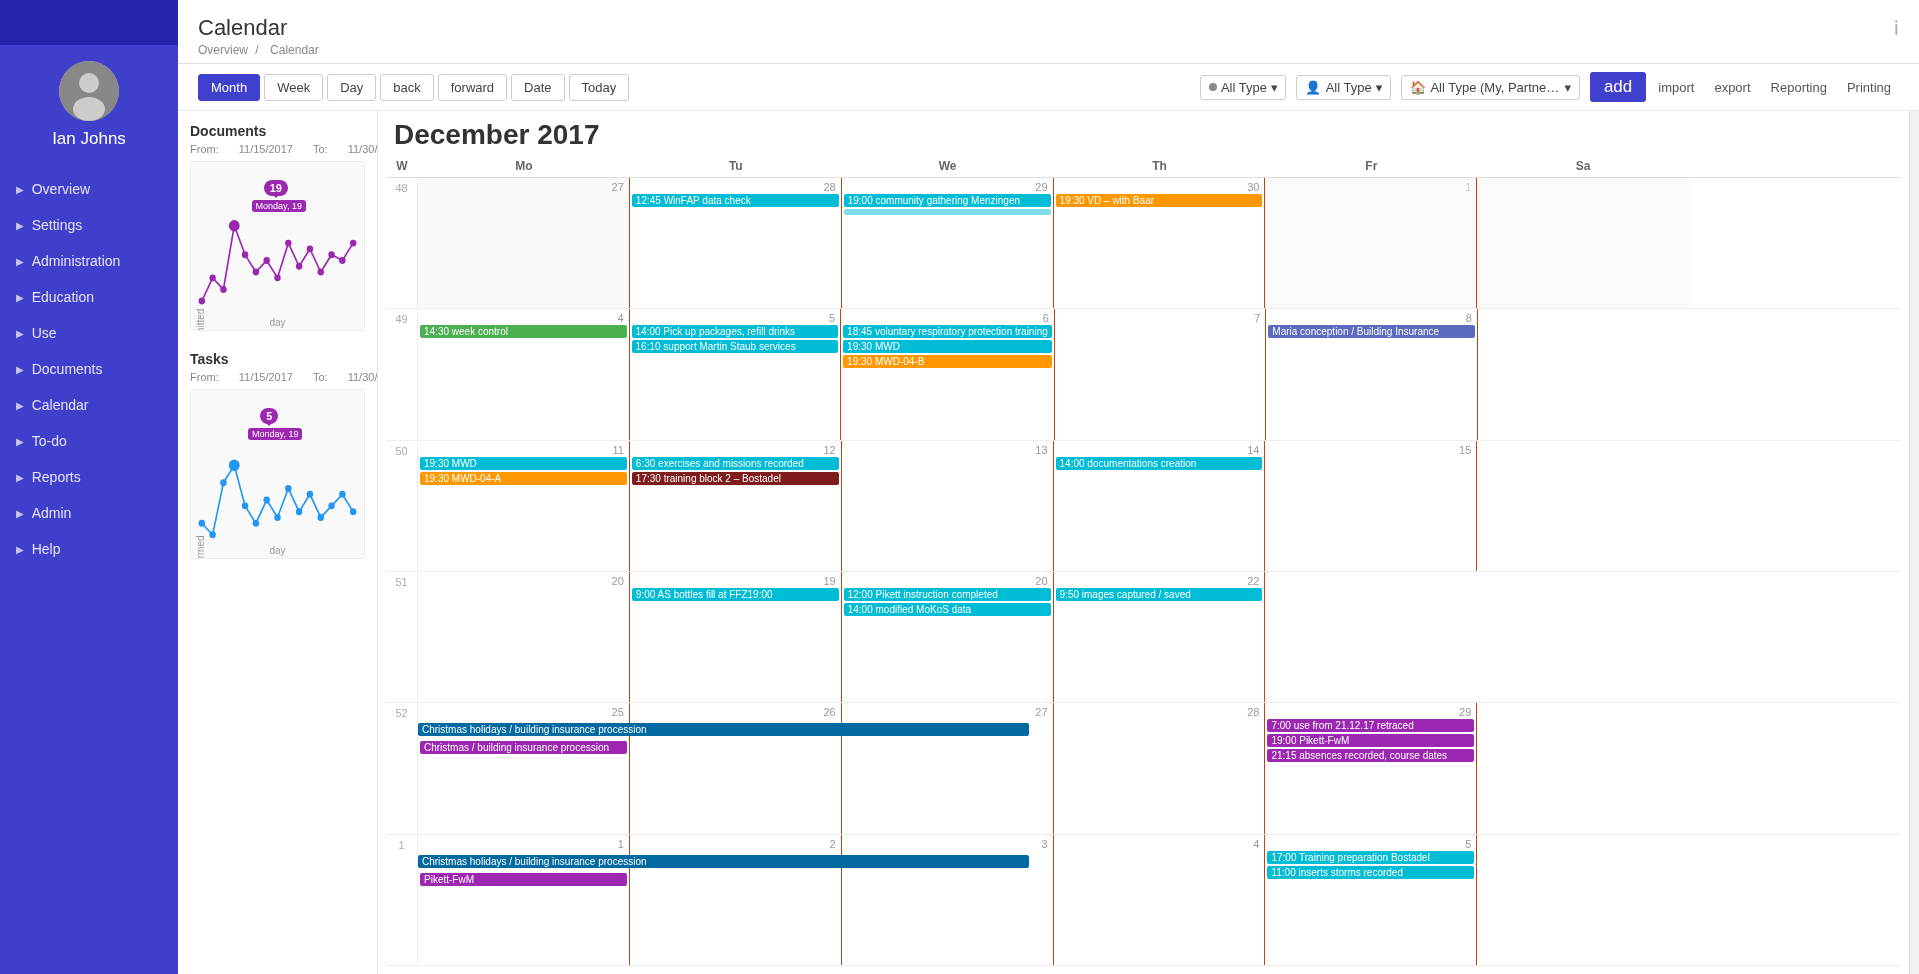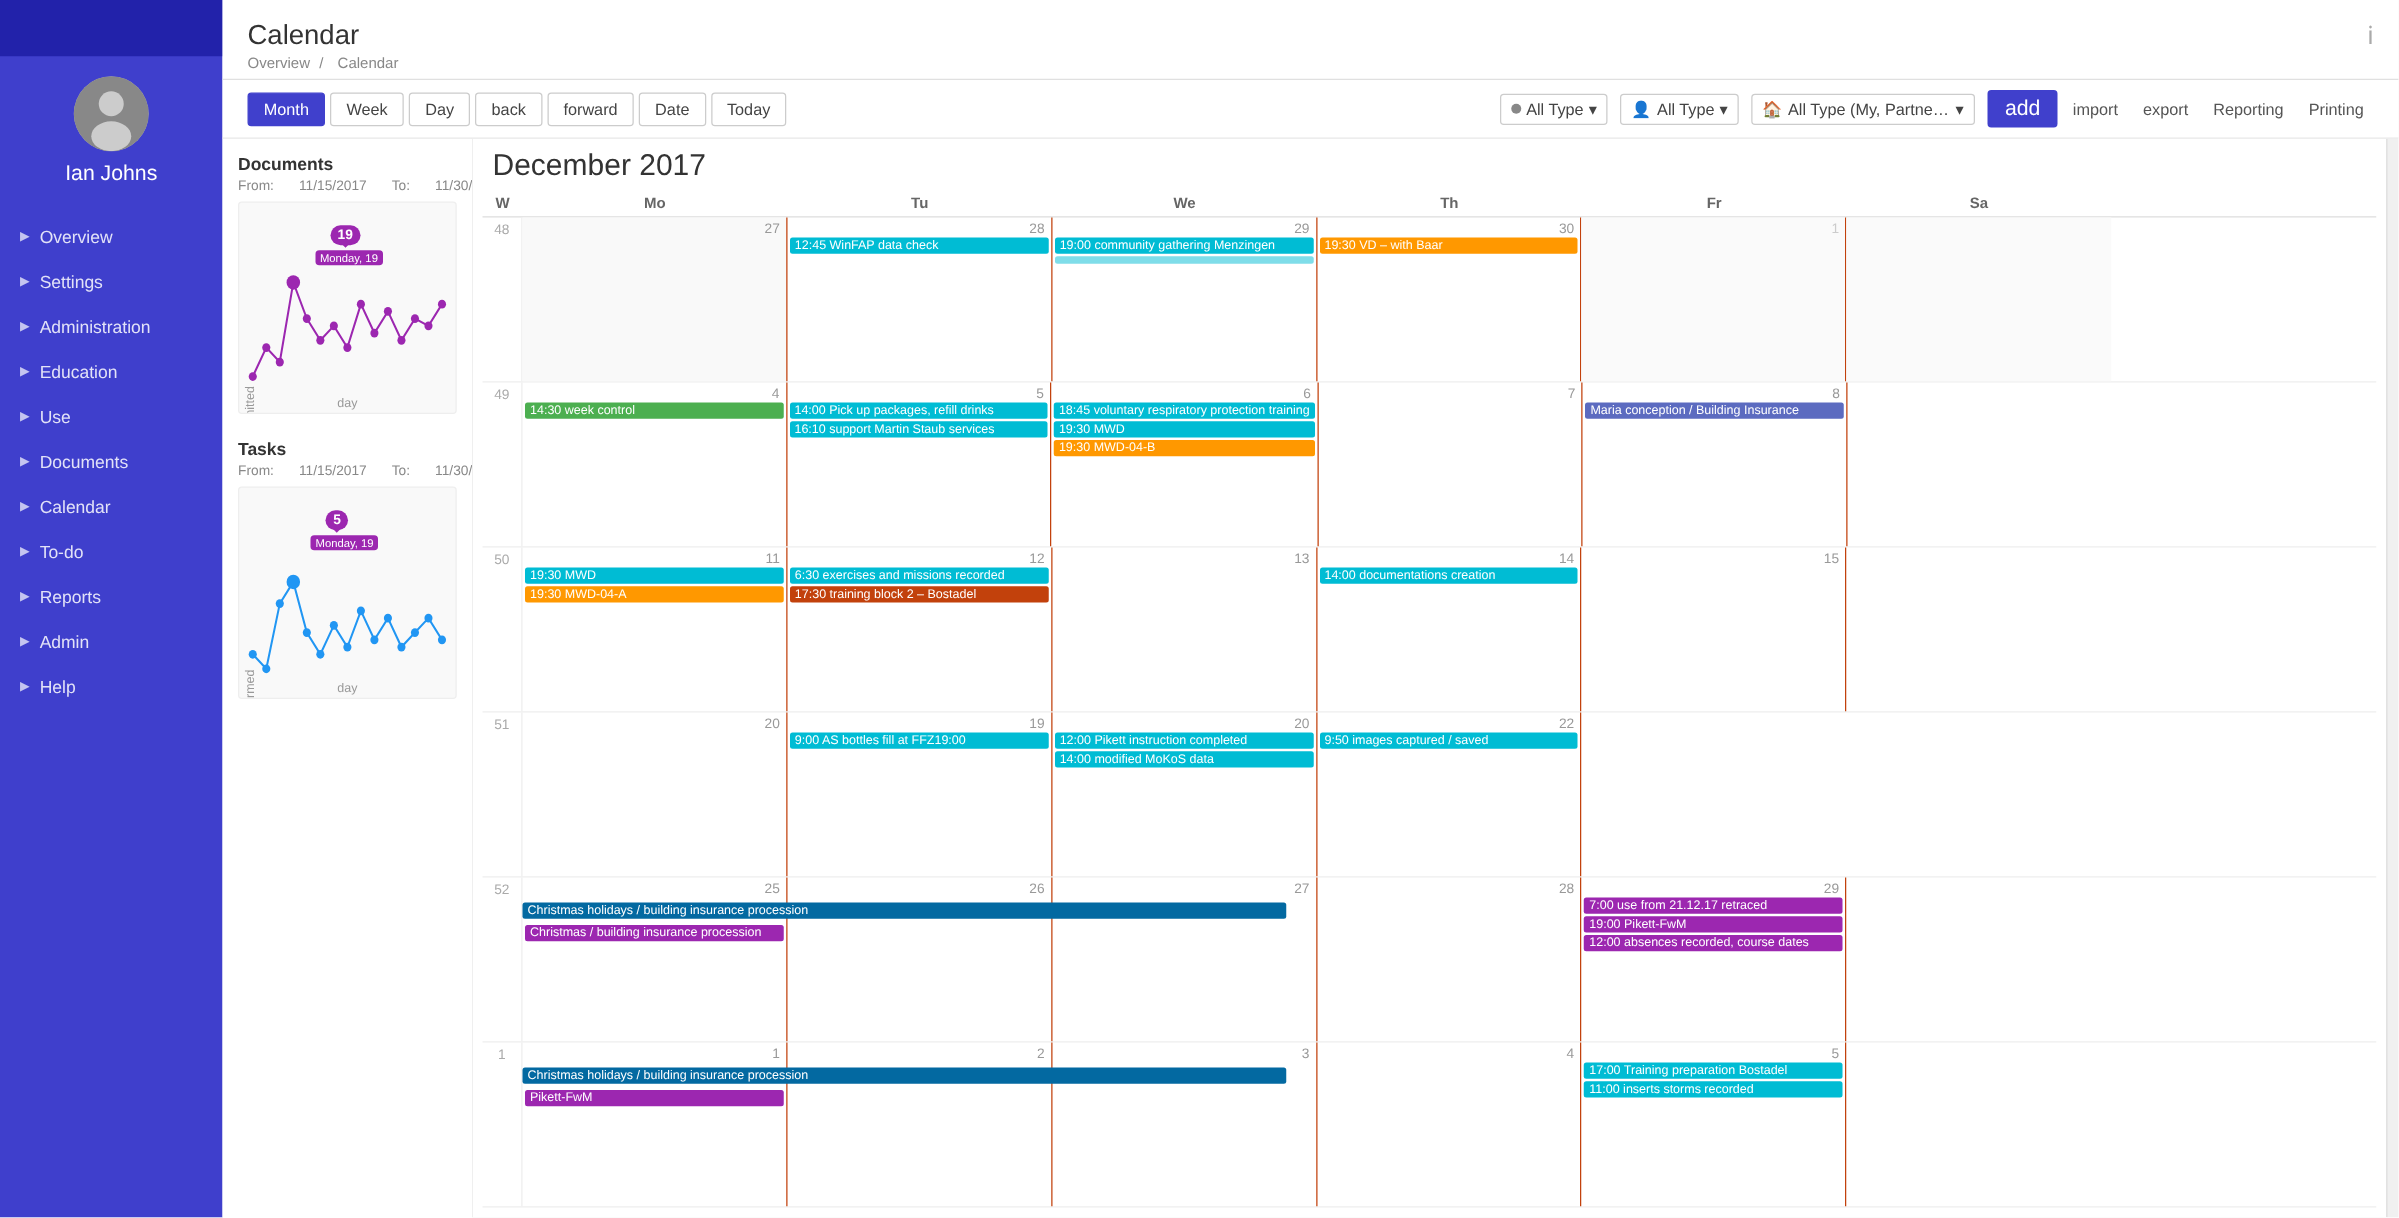--- a/index.html
+++ b/index.html
@@ -216,21 +216,21 @@
       z-index: 2;
     }
 
     
     #calendar {
       flex: 1;
       overflow-y: auto;
       display: flex;
       flex-direction: column;
     }
-    #cal-month { font-size: 24px; padding: 8px 16px 4px; color: #333; font-weight: normal; }
+    #cal-month { font-size: 28px; padding: 8px 16px 4px; color: #333; font-weight: bold; }
     #cal-grid {
       flex: 1;
       display: flex;
       flex-direction: column;
       padding: 0 8px 8px;
     }
     .cal-header-row {
       display: grid;
       grid-template-columns: 32px repeat(7, 1fr);
       border-bottom: 1px solid #ddd;
@@ -278,21 +278,21 @@
       white-space: nowrap;
       overflow: hidden;
       text-overflow: ellipsis;
       cursor: pointer;
     }
     .ev-cyan { background: #00bcd4; }
     .ev-orange { background: #ff9800; }
     .ev-green { background: #4caf50; }
     .ev-purple { background: #9c27b0; }
     .ev-blue { background: #0369a1; }
-    .ev-teal { background: #c2410c; }
+    .ev-teal { background: #7f1d1d; }
     .ev-indigo { background: #5c6bc0; }
     .info-icon {
       position: absolute;
       top: 10px;
       right: 20px;
       font-size: 20px;
       color: #aaa;
     }
     .scrollbar-col {
       width: 10px;
@@ -630,21 +630,21 @@
           <div class="cal-day">
             <div class="cal-day-num">27</div>
           </div>
           <div class="cal-day">
             <div class="cal-day-num">28</div>
           </div>
           <div class="cal-day">
             <div class="cal-day-num">29</div>
             <div class="cal-event ev-purple">7:00 use from 21.12.17 retraced</div>
             <div class="cal-event ev-purple">19:00 Pikett-FwM</div>
-            <div class="cal-event ev-purple">12:00 absences recorded, course dates</div>
+            <div class="cal-event ev-purple">21:15 absences recorded, course dates</div>
           </div>
           <div class="cal-day" style="border-right:none;">
             <div class="cal-day-num"></div>
           </div>
         </div>
 
         <div class="cal-week-row">
           <div class="cal-week-num">1</div>
           <div class="cal-day" style="position:relative;">
             <div class="cal-day-num">1</div>

